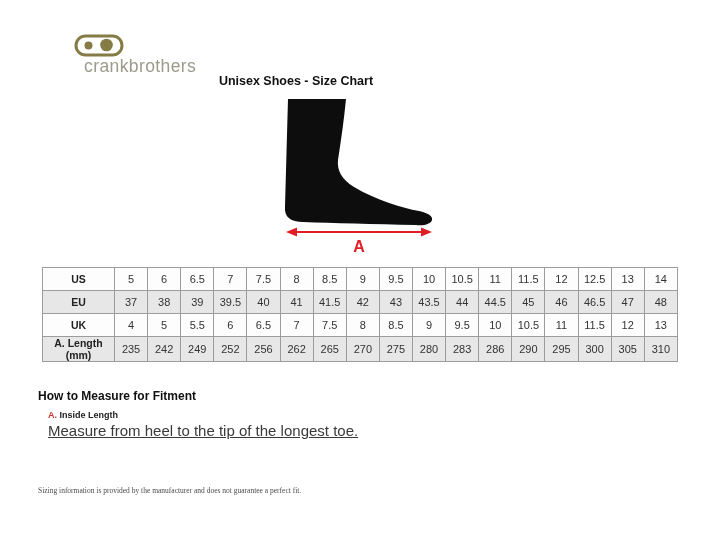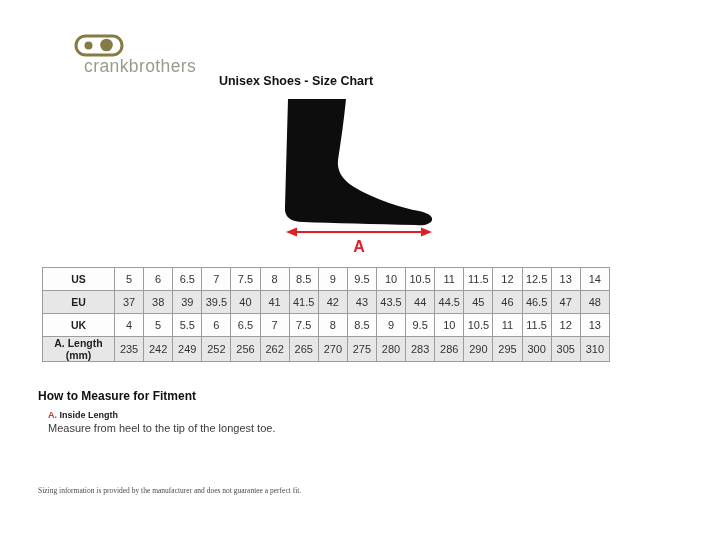--- a/index.html
+++ b/index.html
@@ -42,34 +42,34 @@
   .arrow-line{stroke:var(--accent-red);stroke-width:2;}
   .arrow-head{fill:var(--accent-red);}
   .arrow-label{
     fill:var(--accent-red);
     font-family:"Liberation Sans",sans-serif;
     font-size:16px;font-weight:700;
   }
 
   
   .size-table-wrap{left:42px;top:267px;width:636px;}
-  table{border-collapse:collapse;table-layout:fixed;width:568px;}
+  table{border-collapse:collapse;table-layout:fixed;width:636px;}
   th,td{
     border:1px solid var(--table-border);
     height:23px;text-align:center;vertical-align:middle;
     font-size:11px;color:#333;background:#fdfdfd;
   }
   th{width:72px;font-size:10.5px;font-weight:700;color:#222;}
   tr:nth-child(even) th,tr:nth-child(even) td{background:var(--table-alt-row);}
 
   
   .measure-heading{left:38px;top:389px;font-size:12px;font-weight:700;color:#111;}
   .measure-item{left:48px;top:410px;font-size:9px;font-weight:700;color:#222;}
   .measure-letter{color:var(--measure-red);}
-  .measure-desc{left:48px;top:422px;font-size:11px;color:#3a3a3a;}
+  .measure-desc{left:48px;top:422px;font-size:15px;color:#3a3a3a;text-decoration:underline;}
 
   
   .footer-note{left:38px;top:486px;font-size:7.5px;color:#4a4a4a;line-height:1.45;font-family:Liberation Serif, serif;}
 </style>
 </head>
 <body>
 
 <svg class="abs logo-icon-svg" viewBox="0 0 50 23" aria-hidden="true">
   <rect class="logo-pill" x="2" y="2" width="46" height="19" rx="9.5"></rect>
   <circle class="logo-dot" cx="14.5" cy="11.5" r="4"></circle>

